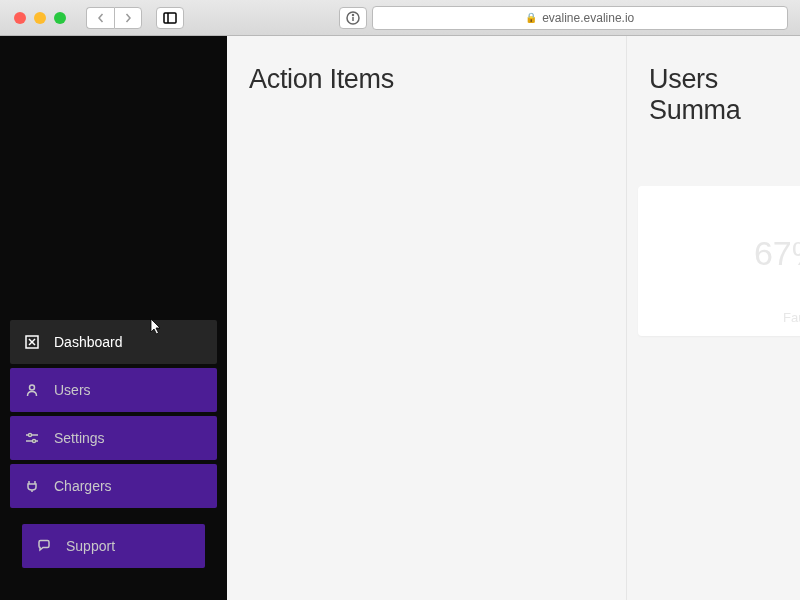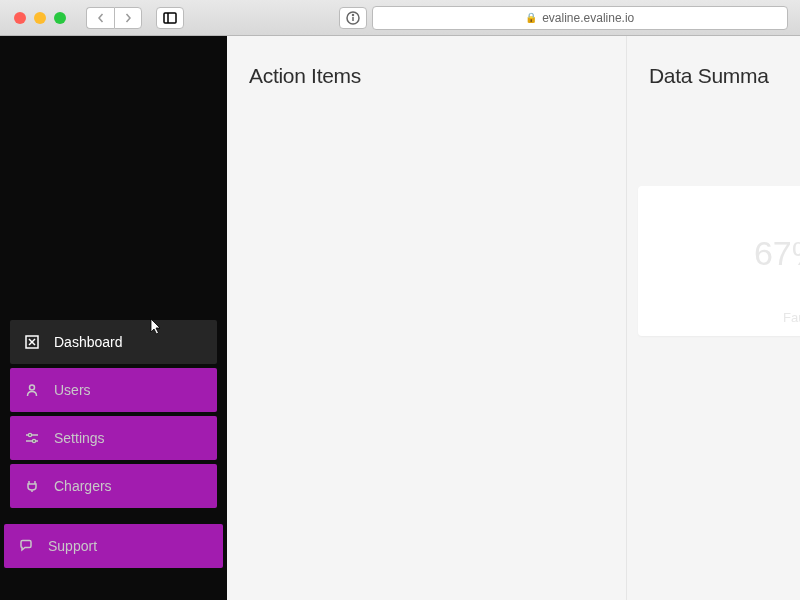--- a/index.html
+++ b/index.html
@@ -19,28 +19,28 @@
     .sidebar-btn { width: 28px; height: 22px; background: #fff; border: 1px solid #bbb; border-radius: 4px; display: flex; align-items: center; justify-content: center; margin-left: 6px; }
     .urlbar { flex: 1; height: 24px; background: #fff; border: 1px solid #bbb; border-radius: 4px; display: flex; align-items: center; justify-content: center; font-size: 12px; color: #666; margin-left: 180px; position: relative; }
     .urlbar .info-icon { position: absolute; left: -34px; width: 28px; height: 22px; display: flex; align-items: center; justify-content: center; background: #fff; border: 1px solid #bbb; border-radius: 4px; font-size: 13px; color: #666; }
     .urlbar .lock-icon { font-size: 10px; margin-right: 4px; color: #888; }
     
     
     .app { display: flex; height: calc(600px - 36px); }
     .sidebar { width: 227px; background: #0b0b0b; display: flex; flex-direction: column; position: relative; }
     .sidebar-top { height: 270px; }
     .nav-list { padding: 16px 10px; display: flex; flex-direction: column; gap: 4px; }
-    .nav-item { height: 44px; display: flex; align-items: center; padding: 0 14px; gap: 14px; color: #c8c8c8; font-size: 14px; border-radius: 2px; background: #a21caf; cursor: pointer; }
+    .nav-item { height: 44px; display: flex; align-items: center; padding: 0 14px; gap: 14px; color: #c8c8c8; font-size: 14px; border-radius: 2px; background: #4c1d95; cursor: pointer; }
     .nav-item.active { background: #262626; color: #fff; }
     .nav-item .icon { width: 16px; height: 16px; display: flex; align-items: center; justify-content: center; }
-    .nav-bottom { margin-top: auto; padding: 0 4px 32px; }
+    .nav-bottom { margin-top: auto; padding: 0 22px 32px; }
     
     .main { flex: 1; display: flex; background: #f5f5f5; }
     .panel { padding: 28px 22px 0; }
-    .panel h2 { font-size: 21px; font-weight: 500; color: #2e2e2e; letter-spacing: -0.3px; }
+    .panel h2 { font-size: 27px; font-weight: 500; color: #2e2e2e; letter-spacing: -0.3px; }
     .panel-left { width: 400px; border-right: 1px solid #e5e5e5; }
     .panel-right { flex: 1; position: relative; }
     
     .gauge-area { position: absolute; right: -38px; top: 150px; width: 200px; height: 200px; }
     .gauge-card { width: 200px; height: 150px; background: #fff; border-radius: 4px; padding: 16px; position: relative; box-shadow: 0 1px 2px rgba(0,0,0,0.04); }
     .gauge-val { position: absolute; right: 16px; top: 48px; font-size: 34px; font-weight: 400; color: #e7e7e7; }
     .gauge-sub { position: absolute; right: 16px; top: 124px; font-size: 13px; color: #e7e7e7; }
     
     .cursor { position: absolute; left: 150px; top: 282px; font-size: 14px; color: #fff; pointer-events: none; z-index: 10; }
     
@@ -144,21 +144,21 @@
         <span>Support</span>
       </div>
     </div>
   </div>
 
   <div class="main">
     <div class="panel panel-left">
       <h2>Action Items</h2>
     </div>
     <div class="panel panel-right">
-      <h2>Data Summa</h2>
+      <h2>Users Summa</h2>
       <div class="gauge-area">
         <div class="gauge-card">
           <div class="gauge-val">67%</div>
           <div class="gauge-sub">Fault fl</div>
         </div>
       </div>
     </div>
   </div>
 </div>
 

